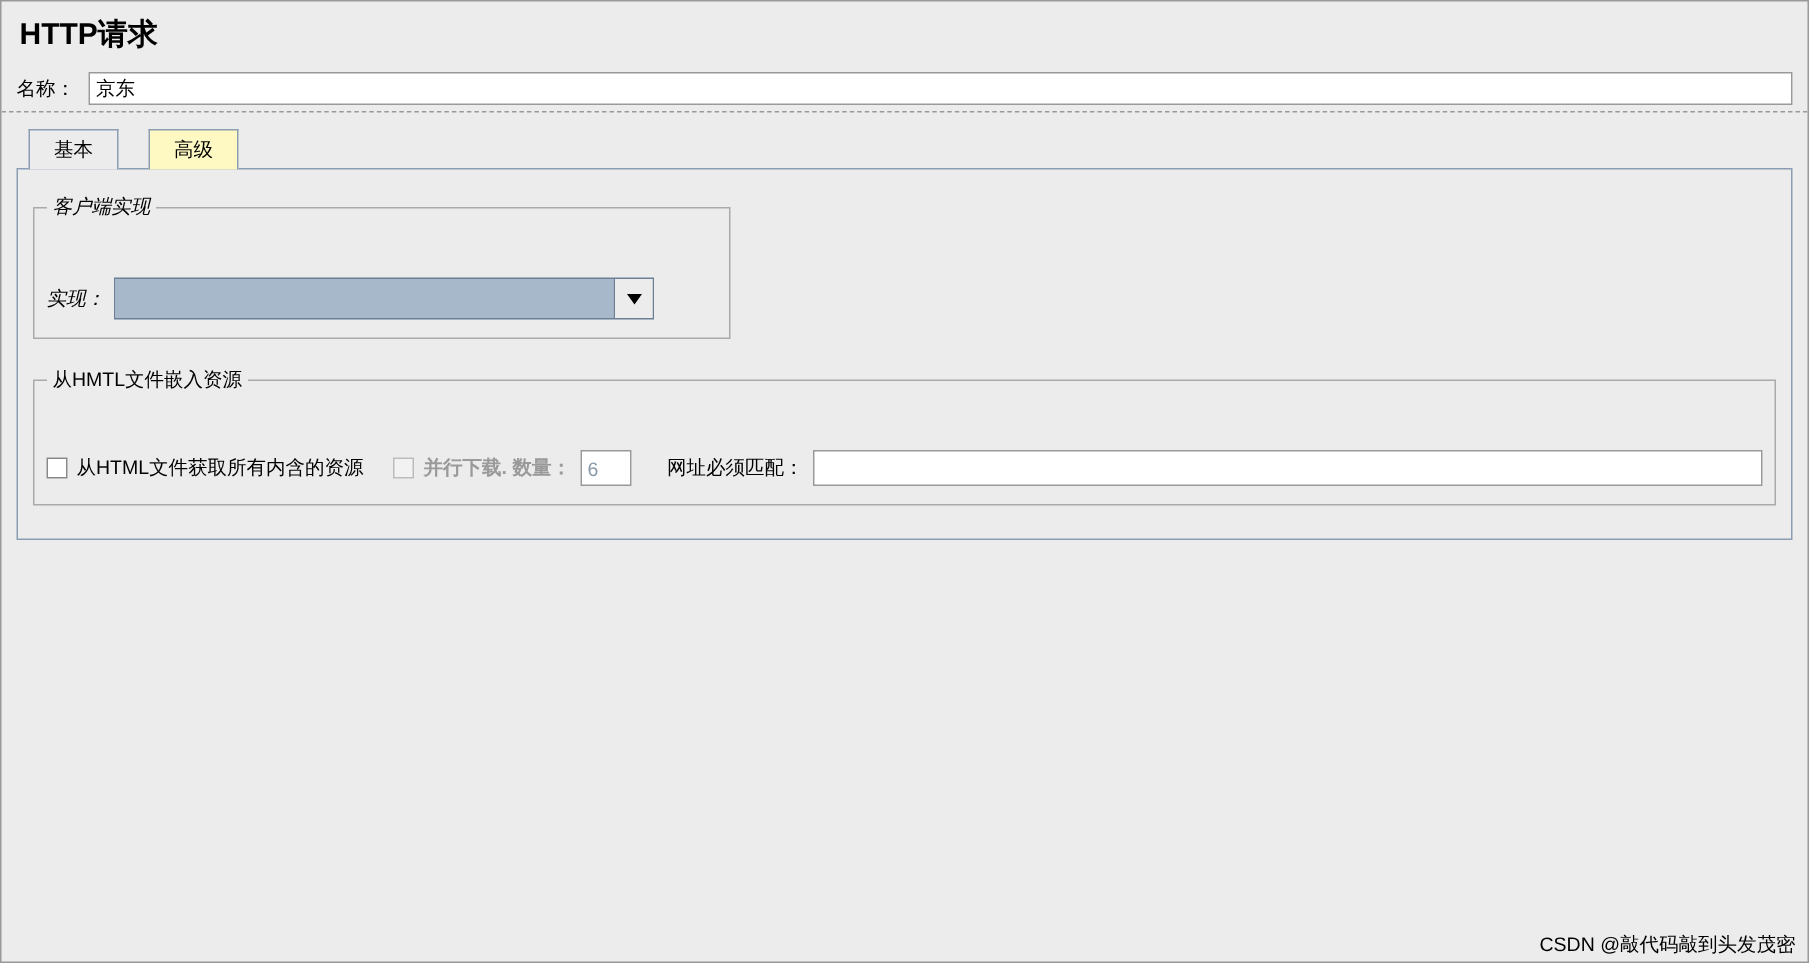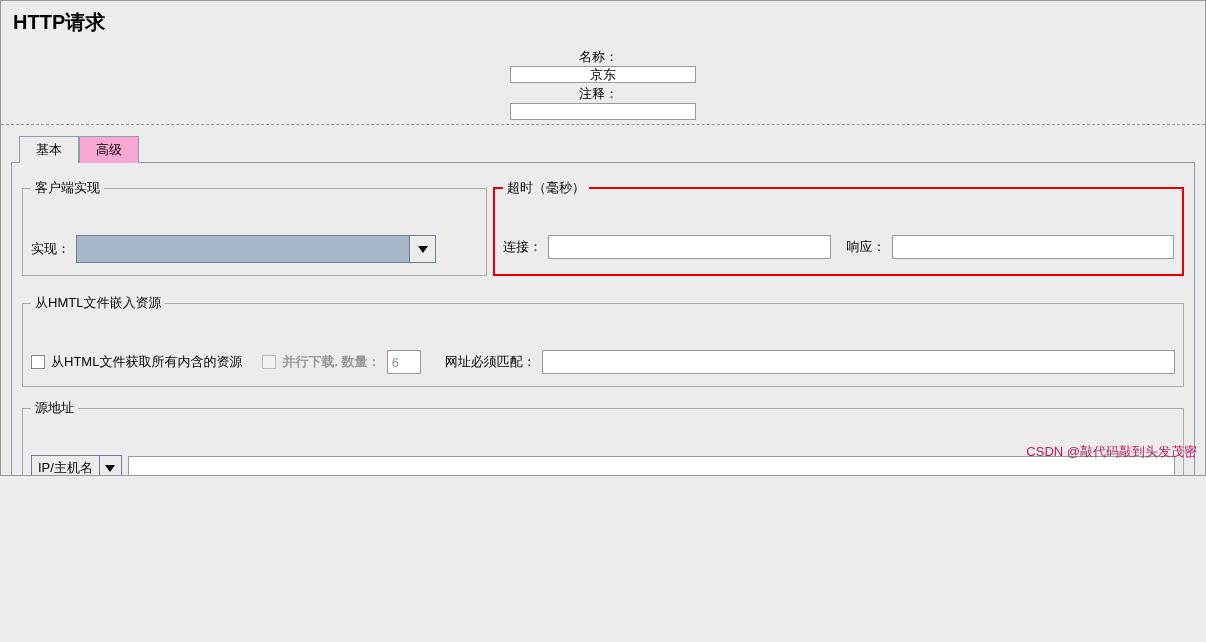--- a/index.html
+++ b/index.html
@@ -5,49 +5,47 @@
   * { box-sizing: border-box; }
   body {
     margin: 0;
     font-family: "Microsoft YaHei", Arial, sans-serif;
     font-size: 13px;
     background: #ececec;
     color: #000;
   }
   .window {
     width: 1206px;
-    height: 476px;
+    height: 642px;
     background: #ececec;
     border: 1px solid #999;
     position: relative;
     overflow: hidden;
   }
   .title {
     font-size: 20px;
     font-weight: bold;
     padding: 8px 12px 10px 12px;
   }
   .form-row {
     display: flex;
     align-items: center;
     margin: 2px 10px;
-    flex-direction: column;
   }
   .form-row label {
     width: 48px;
     text-align: left;
   }
   .form-row input[type=text] {
     flex: 1;
     height: 22px;
     border: 1px solid #999;
     background: #fff;
     padding: 0 4px;
     font-size: 13px;
-    text-align: center;
   }
   .dashed {
     border-top: 1px dashed #999;
     margin: 4px 0 0 0;
   }
   .tabs {
     display: flex;
     margin: 10px 0 0 18px;
     position: relative;
     z-index: 2;
@@ -57,42 +55,43 @@
     border: 1px solid #8a9db3;
     border-bottom: none;
     padding: 4px 16px;
     background: #ececec;
     margin-right: 0;
     cursor: pointer;
     position: relative;
     top: 1px;
   }
   .tab.active {
-    background: #f9a8d4;
+    background: #fef9c3;
+    margin-left: 20px;
   }
   .panel {
     border: 1px solid #8a9db3;
     margin: 0 10px 10px 10px;
     background: #ececec;
     padding: 10px;
   }
   fieldset {
     border: 1px solid #aaa;
     margin: 6px 0 12px 0;
     padding: 10px 8px 12px 8px;
   }
   legend {
     padding: 0 4px;
     color: #000;
   }
   .row2 {
     display: flex;
     gap: 6px;
   }
-  .fs-client { flex: 0 0 465px; }
+  .fs-client { flex: 0 0 465px; font-style: italic; }
   .fs-timeout {
     flex: 1;
     border: 2px solid #e60000;
   }
   .inline {
     display: flex;
     align-items: center;
     gap: 6px;
     margin-top: 28px;
   }
@@ -139,38 +138,34 @@
   .srcsel .ss-body {
     padding:0 6px; display:flex;align-items:center;
     background:#ececec;
   }
   .srcsel .ss-btn {
     width:22px; border-left:1px solid #6b7f95;
     display:flex;align-items:center;justify-content:center;
     background:#ececec;
   }
   .footer {
-    position:absolute; right:8px; bottom:14px;
-    font-size:13px; color:#be185d;
+    position:absolute; right:8px; bottom:2px;
+    font-size:13px; color:#000000;
   }
 </style>
 </head>
 <body>
 
 <div class="window">
 
   <div class="title">HTTP请求</div>
 
   <div class="form-row">
     <label>名称：</label>
     <input type="text" value="京东" style="">
-  </div>
-  <div class="form-row">
-    <label>注释：</label>
-    <input type="text" value="" style="">
   </div>
 
   <div class="dashed"></div>
 
   <div class="tabs">
     <div class="tab">基本</div>
     <div class="tab active">高级</div>
   </div>
 
   <div class="panel">
@@ -182,57 +177,36 @@
           <span>实现：</span>
           <div class="combo">
             <div class="cb-body"></div>
             <div class="cb-btn">
               <div class="tri-down"></div>
             </div>
           </div>
         </div>
       </fieldset>
 
-      <fieldset class="fs-timeout">
-        <legend>超时（毫秒）</legend>
-        <div class="inline">
-          <span>连接：</span>
-          <input class="tbox" style="flex: 1 1 0%;" type="text" value="">
-          <span style="margin-left:10px">响应：</span>
-          <input class="tbox" style="flex: 1 1 0%;" type="text" value="">
-        </div>
-      </fieldset>
     </div>
 
     <fieldset>
       <legend>从HMTL文件嵌入资源</legend>
       <div class="inline">
         <span class="chk"></span>
         <span>从HTML文件获取所有内含的资源</span>
         <span style="width:8px"></span>
         <span class="chk disabled"></span>
         <span class="gray">并行下载. 数量：</span>
         <input class="tbox disabled" style="width: 34px;" type="text" value="6">
         <span style="width:12px"></span>
         <span>网址必须匹配：</span>
         <input class="tbox" style="flex: 1 1 0%;" type="text" value="">
       </div>
     </fieldset>
 
-    <fieldset>
-      <legend>源地址</legend>
-      <div class="inline">
-        <div class="srcsel">
-          <div class="ss-body">IP/主机名</div>
-          <div class="ss-btn">
-            <div class="tri-down"></div>
-          </div>
-        </div>
-        <input class="tbox" style="flex: 1 1 0%;" type="text" value="">
-      </div>
-    </fieldset>
 
 
 
   </div>
 
   <div class="footer">CSDN @敲代码敲到头发茂密</div>
 </div>
 
 </body></html>

